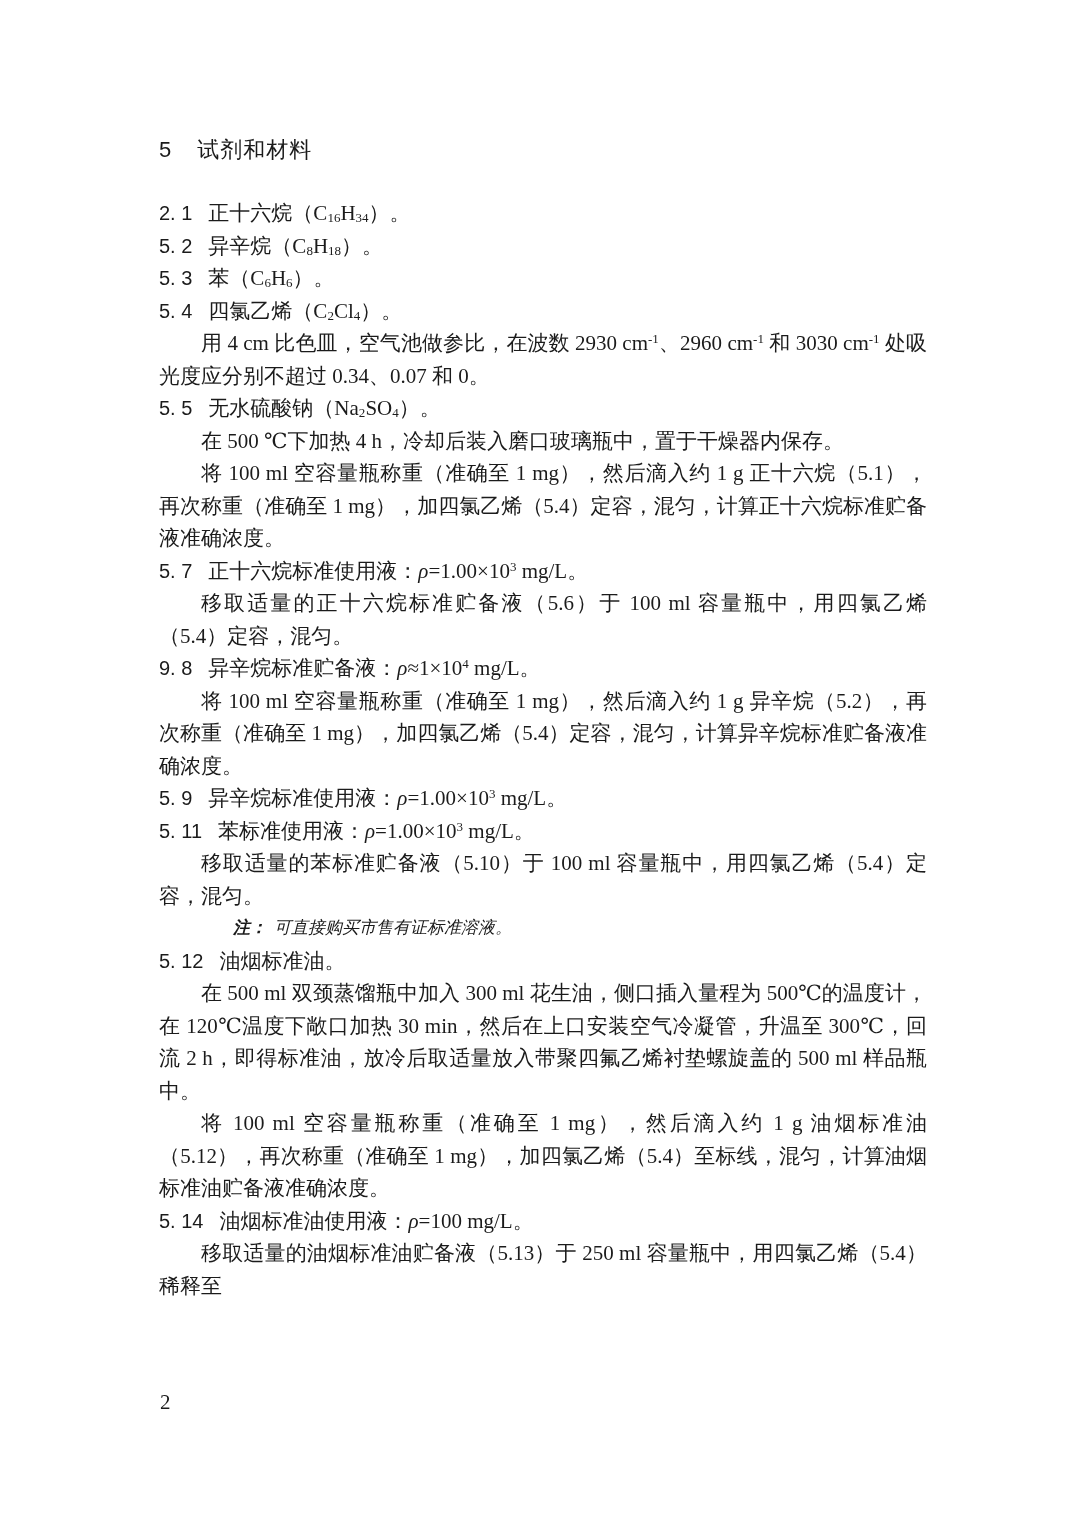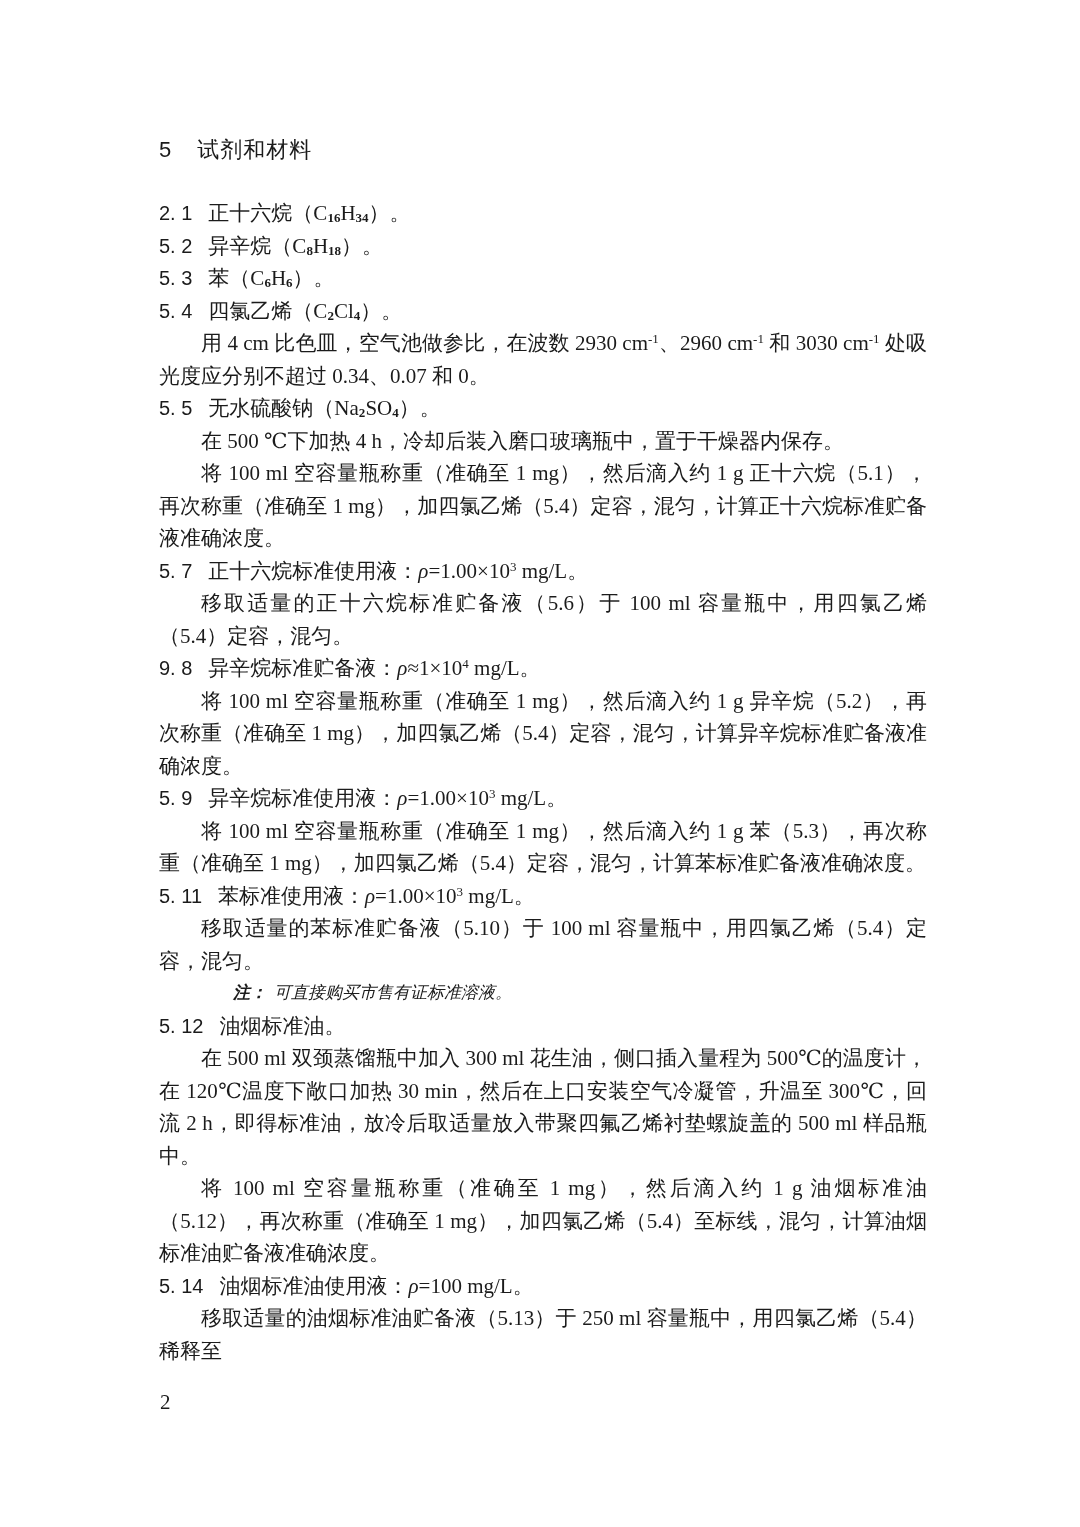--- a/index.html
+++ b/index.html
@@ -22,21 +22,21 @@
   p.para{text-indent:42px;}
   p.clause{text-align:left;}
   p.clause .num{
     font-family:"Liberation Sans","DejaVu Sans",sans-serif;
     font-size:20px;margin-right:16px;
   }
   p.note{font-size:17px;padding-left:74px;text-align:left;font-style:italic;}
   p.note .note-label{font-weight:bold;margin-right:7px;}
   sub,sup{font-size:0.62em;line-height:0;}
   sup{vertical-align:0.55em;}
-  sub{vertical-align:-0.18em;font-weight:bold;}
+  sub{vertical-align:-0.18em;}
   .var{font-style:italic;}
   .pageno{
     position:absolute;left:160px;top:1386px;
     font-size:21px;line-height:32px;
   }
 </style>
 </head>
 <body>
 
 <div class="page">
@@ -48,21 +48,20 @@
       <p class="clause"><span class="num">5. 4</span><span>四氯乙烯（C<sub>2</sub>Cl<sub>4</sub>）。</span></p>
       <p class="para">用 4 cm 比色皿，空气池做参比，在波数 2930 cm<sup>-1</sup>、2960 cm<sup>-1</sup> 和 3030 cm<sup>-1</sup> 处吸光度应分别不超过 0.34、0.07 和 0。</p>
       <p class="clause"><span class="num">5. 5</span><span>无水硫酸钠（Na<sub>2</sub>SO<sub>4</sub>）。</span></p>
       <p class="para">在 500 ℃下加热 4 h，冷却后装入磨口玻璃瓶中，置于干燥器内保存。</p>
       <p class="para">将 100 ml 空容量瓶称重（准确至 1 mg），然后滴入约 1 g 正十六烷（5.1），再次称重（准确至 1 mg），加四氯乙烯（5.4）定容，混匀，计算正十六烷标准贮备液准确浓度。</p>
       <p class="clause"><span class="num">5. 7</span><span>正十六烷标准使用液：<i class="var">ρ</i>=1.00×10<sup>3</sup> mg/L。</span></p>
       <p class="para">移取适量的正十六烷标准贮备液（5.6）于 100 ml 容量瓶中，用四氯乙烯（5.4）定容，混匀。</p>
       <p class="clause"><span class="num">9. 8</span><span>异辛烷标准贮备液：<i class="var">ρ</i>≈1×10<sup>4</sup> mg/L。</span></p>
       <p class="para">将 100 ml 空容量瓶称重（准确至 1 mg），然后滴入约 1 g 异辛烷（5.2），再次称重（准确至 1 mg），加四氯乙烯（5.4）定容，混匀，计算异辛烷标准贮备液准确浓度。</p>
       <p class="clause"><span class="num">5. 9</span><span>异辛烷标准使用液：<i class="var">ρ</i>=1.00×10<sup>3</sup> mg/L。</span></p>
-      <p class="para">将 100 ml 空容量瓶称重（准确至 1 mg），然后滴入约 1 g 苯（5.3），再次称重（准确至 1 mg），加四氯乙烯（5.4）定容，混匀，计算苯标准贮备液准确浓度。</p>
       <p class="clause"><span class="num">5. 11</span><span>苯标准使用液：<i class="var">ρ</i>=1.00×10<sup>3</sup> mg/L。</span></p>
       <p class="para">移取适量的苯标准贮备液（5.10）于 100 ml 容量瓶中，用四氯乙烯（5.4）定容，混匀。</p>
       <p class="note"><span class="note-label">注：</span><span>可直接购买市售有证标准溶液。</span></p>
       <p class="clause"><span class="num">5. 12</span><span>油烟标准油。</span></p>
       <p class="para">在 500 ml 双颈蒸馏瓶中加入 300 ml 花生油，侧口插入量程为 500℃的温度计，在 120℃温度下敞口加热 30 min，然后在上口安装空气冷凝管，升温至 300℃，回流 2 h，即得标准油，放冷后取适量放入带聚四氟乙烯衬垫螺旋盖的 500 ml 样品瓶中。</p>
       <p class="para">将 100 ml 空容量瓶称重（准确至 1 mg），然后滴入约 1 g 油烟标准油（5.12），再次称重（准确至 1 mg），加四氯乙烯（5.4）至标线，混匀，计算油烟标准油贮备液准确浓度。</p>
       <p class="clause"><span class="num">5. 14</span><span>油烟标准油使用液：<i class="var">ρ</i>=100 mg/L。</span></p>
       <p class="para">移取适量的油烟标准油贮备液（5.13）于 250 ml 容量瓶中，用四氯乙烯（5.4）稀释至</p>
     </div>
 </div>

